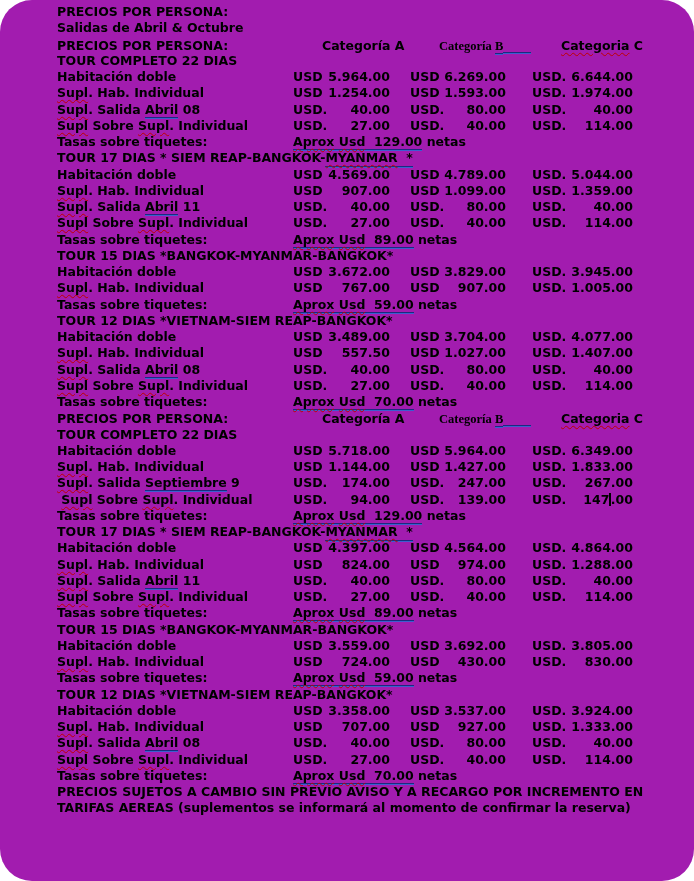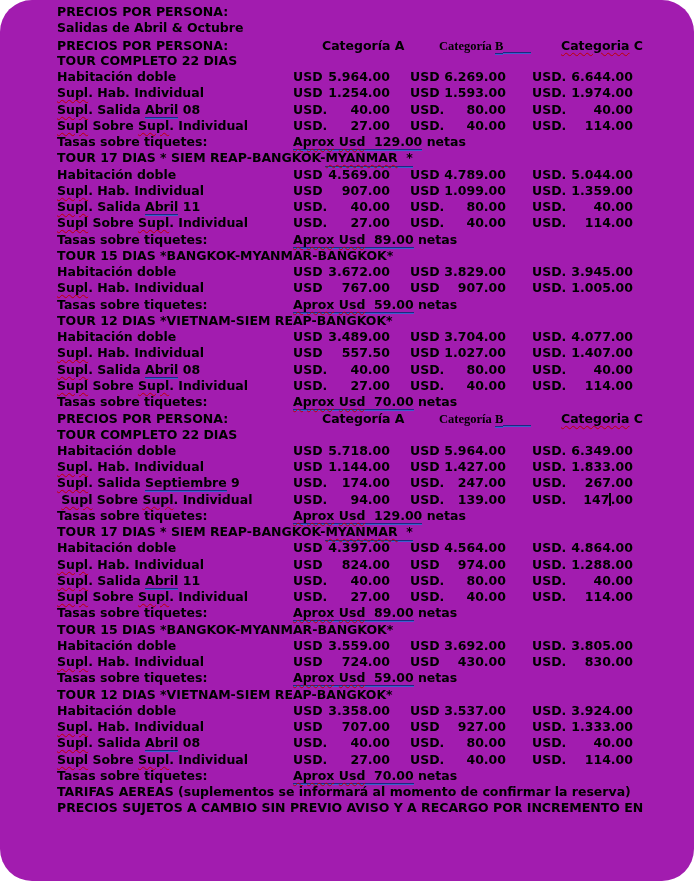--- a/index.html
+++ b/index.html
@@ -72,15 +72,15 @@
     <div class="row bold"><span>TOUR 15 DIAS *BANGKOK-MYANMAR-BANGKOK*</span></div>
     <div class="row"><span class="lbl"><span>Habitación doble</span></span><span class="pc pcA"><span>USD</span><span>3.559.00</span></span><span class="pc pcB"><span>USD</span><span>3.692.00</span></span><span class="pc pcC"><span>USD.</span><span>3.805.00</span></span></div>
     <div class="row"><span class="lbl"><span class="sq">Supl</span><span>. Hab. Individual</span></span><span class="pc pcA"><span>USD</span><span>724.00</span></span><span class="pc pcB"><span>USD</span><span>430.00</span></span><span class="pc pcC"><span>USD.</span><span>830.00</span></span></div>
     <div class="row"><span class="lbl">Tasas sobre tiquetes:</span><span><span class="u sq">Aprox</span><span class="u"> </span><span class="u sq">Usd</span><span class="u">  59.00</span><span> netas</span></span></div>
     <div class="row bold"><span>TOUR 12 DIAS *VIETNAM-SIEM REAP-BANGKOK*</span></div>
     <div class="row"><span class="lbl"><span>Habitación doble</span></span><span class="pc pcA"><span>USD</span><span>3.358.00</span></span><span class="pc pcB"><span>USD</span><span>3.537.00</span></span><span class="pc pcC"><span>USD.</span><span>3.924.00</span></span></div>
     <div class="row"><span class="lbl"><span class="sq">Supl</span><span>. Hab. Individual</span></span><span class="pc pcA"><span>USD</span><span>707.00</span></span><span class="pc pcB"><span>USD</span><span>927.00</span></span><span class="pc pcC"><span>USD.</span><span>1.333.00</span></span></div>
     <div class="row"><span class="lbl"><span class="sq">Supl</span><span>. Salida </span><span class="u">Abril</span><span> 08</span></span><span class="pc pcA"><span>USD.</span><span>40.00</span></span><span class="pc pcB"><span>USD.</span><span>80.00</span></span><span class="pc pcC"><span>USD.</span><span>40.00</span></span></div>
     <div class="row"><span class="lbl"><span class="sq">Supl</span><span> Sobre </span><span class="sq">Supl</span><span>. Individual</span></span><span class="pc pcA"><span>USD.</span><span>27.00</span></span><span class="pc pcB"><span>USD.</span><span>40.00</span></span><span class="pc pcC"><span>USD.</span><span>114.00</span></span></div>
     <div class="row"><span class="lbl">Tasas sobre tiquetes:</span><span><span class="u sq">Aprox</span><span class="u"> </span><span class="u sq">Usd</span><span class="u">  70.00</span><span> netas</span></span></div>
+    <div class="row bold"><span>PRECIOS SUJETOS A CAMBIO SIN PREVIO AVISO Y A RECARGO POR INCREMENTO EN</span></div>
     <div class="row bold"><span>TARIFAS AEREAS (suplementos se informará al momento de confirmar la reserva)</span></div>
-    <div class="row bold"><span>PRECIOS SUJETOS A CAMBIO SIN PREVIO AVISO Y A RECARGO POR INCREMENTO EN</span></div>
   </div>
 
 </body></html>

